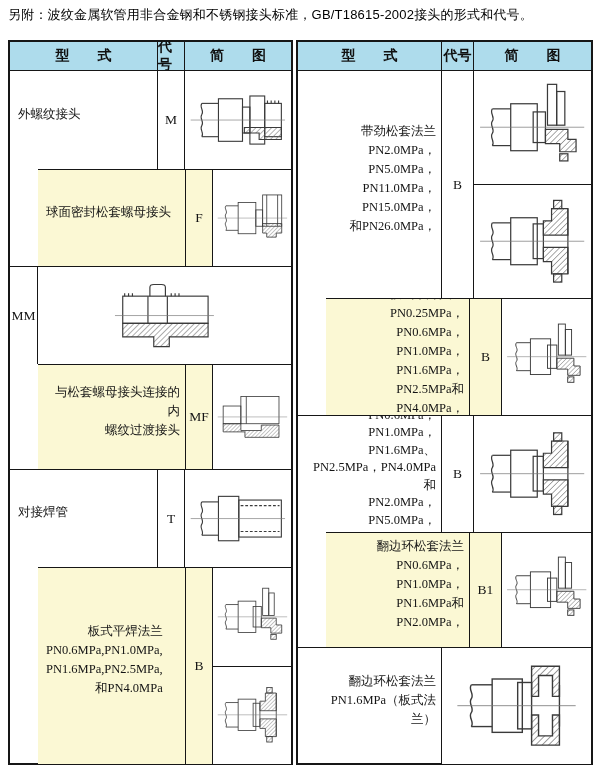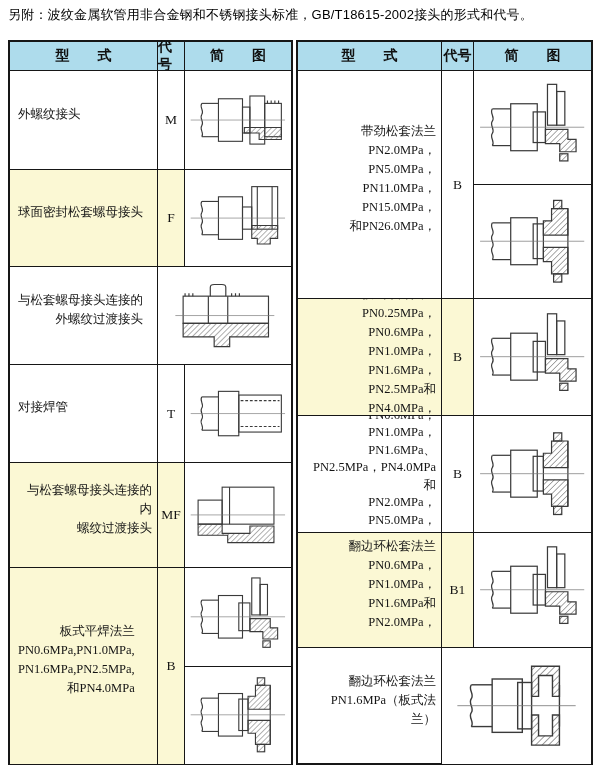--- a/index.html
+++ b/index.html
@@ -20,21 +20,21 @@
   .c-type{width:147px;text-align:right;}
   .c-code{width:27px;}
   .c-diag{flex:1;}
   #tbl-right .c-type{width:143px;}
   #tbl-right .c-code{width:32px;}
   .tcell{display:flex;align-items:center;padding:4px 5px 16px 8px;
          font-family:"Liberation Serif",serif;font-size:12.5px;line-height:1.52;
          white-space:pre-line;color:#141414;}
   .ccell{display:flex;align-items:center;justify-content:center;
          font-family:"Liberation Serif",serif;font-size:13.5px;color:#141414;}
-  .hl{background:var(--hl-bg);}
+  .hl{background:var(--hl-bg);margin-left:28px;}
   .diagstack{display:flex;flex-direction:column;height:100%;}
   .diag{flex:1;display:flex;align-items:center;justify-content:center;background:#fff;overflow:hidden;}
   .diag + .diag{border-top:1px solid #161616;}
   .diag svg{width:96%;height:96%;}
 </style>
 </head>
 <body>
 
 <div id="page" style="--header-bg: #aedcec; --hl-bg: #fbf8d4;">
   <div id="note">另附：波纹金属软管用非合金钢和不锈钢接头标准，GB/T18615-2002接头的形式和代号。</div>
@@ -97,22 +97,21 @@
                   <line x1="92" y1="14" x2="92" y2="60"></line>
                   <path d="M70 56 h28 v14 h-8 v6 h-14 v-6 h-6 z" fill="url(#h2)"></path>
                   <line x1="4" y1="48" x2="106" y2="48" stroke="#777" stroke-width="0.7"></line>
                 </g>
               </svg>
             </div>
           </div>
         </div>
     </div>
     <div class="row" style="height:98px">
-      <div class="cell c-type tcell">与松套螺母接头连接的
-外螺纹过渡接头</div>
+      <div class="cell c-code ccell">MM</div>
       <div class="cell c-diag">
           <div class="diagstack">
             <div class="diag">
               <svg viewBox="0 0 110 96" preserveAspectRatio="xMidYMid meet">
                 <defs>
                   <pattern id="h3" width="4" height="4" patternUnits="userSpaceOnUse" patternTransform="rotate(45)">
                     <line x1="0" y1="0" x2="0" y2="4" stroke="#666" stroke-width="1.1"></line>
                   </pattern>
                 </defs>
                 <g fill="none" stroke="#3a3a3a" stroke-width="1.2">
@@ -122,65 +121,65 @@
                   <path d="M40 28 v-9 q0 -3 4 -3 h8 q4 0 4 3 v9"></path>
                   <path d="M14 28 v-3 M18 28 v-3 M22 28 v-3 M62 28 v-3 M66 28 v-3 M70 28 v-3"></path>
                   <path d="M12 56 h88 v14 h-40 v10 h-16 v-10 h-32 z" fill="url(#h3)"></path>
                   <line x1="4" y1="48" x2="106" y2="48" stroke="#777" stroke-width="0.7"></line>
                 </g>
               </svg>
             </div>
           </div>
         </div>
     </div>
+    <div class="row hl" style="height:105px">
+      <div class="cell c-type tcell">与松套螺母接头连接的内
+螺纹过渡接头</div>
+      <div class="cell c-code ccell">MF</div>
+      <div class="cell c-diag">
+          <div class="diagstack">
+            <div class="diag">
+              <svg viewBox="0 0 110 96" preserveAspectRatio="xMidYMid meet">
+                <defs>
+                  <pattern id="h4" width="4" height="4" patternUnits="userSpaceOnUse" patternTransform="rotate(45)">
+                    <line x1="0" y1="0" x2="0" y2="4" stroke="#666" stroke-width="1.1"></line>
+                  </pattern>
+                </defs>
+                <g fill="none" stroke="#3a3a3a" stroke-width="1.2">
+                  <rect x="12" y="32" width="26" height="26"></rect>
+                  <rect x="38" y="18" width="56" height="40"></rect>
+                  <line x1="46" y1="18" x2="46" y2="58"></line>
+                  <path d="M12 58 h26 v10 h30 v-8 h26 v18 h-50 v-8 h-32 z" fill="url(#h4)"></path>
+                  <line x1="4" y1="48" x2="106" y2="48" stroke="#777" stroke-width="0.7"></line>
+                </g>
+              </svg>
+            </div>
+          </div>
+        </div>
+    </div>
     <div class="row" style="height:98px">
       <div class="cell c-type tcell">对接焊管</div>
       <div class="cell c-code ccell">T</div>
       <div class="cell c-diag">
           <div class="diagstack">
             <div class="diag">
               <svg viewBox="0 0 110 96" preserveAspectRatio="xMidYMid meet">
                 <defs>
                   <pattern id="h5" width="4" height="4" patternUnits="userSpaceOnUse" patternTransform="rotate(45)">
                     <line x1="0" y1="0" x2="0" y2="4" stroke="#666" stroke-width="1.1"></line>
                   </pattern>
                 </defs>
                 <g fill="none" stroke="#3a3a3a" stroke-width="1.2">
                   <path d="M34 30 H16"></path>
                   <path d="M34 66 H16"></path>
                   <path d="M16 30 c-3 4 3 8 0 12 c-3 4 3 8 0 12 c-3 4 3 8 0 12"></path>
                   <rect x="34" y="24" width="22" height="48"></rect>
                   <rect x="56" y="28" width="46" height="40"></rect>
                   <line x1="58" y1="34" x2="100" y2="34" stroke-dasharray="3 2"></line>
                   <line x1="58" y1="62" x2="100" y2="62" stroke-dasharray="3 2"></line>
-                  <line x1="4" y1="48" x2="106" y2="48" stroke="#777" stroke-width="0.7"></line>
-                </g>
-              </svg>
-            </div>
-          </div>
-        </div>
-    </div>
-    <div class="row hl" style="height:105px">
-      <div class="cell c-type tcell">与松套螺母接头连接的内
-螺纹过渡接头</div>
-      <div class="cell c-code ccell">MF</div>
-      <div class="cell c-diag">
-          <div class="diagstack">
-            <div class="diag">
-              <svg viewBox="0 0 110 96" preserveAspectRatio="xMidYMid meet">
-                <defs>
-                  <pattern id="h4" width="4" height="4" patternUnits="userSpaceOnUse" patternTransform="rotate(45)">
-                    <line x1="0" y1="0" x2="0" y2="4" stroke="#666" stroke-width="1.1"></line>
-                  </pattern>
-                </defs>
-                <g fill="none" stroke="#3a3a3a" stroke-width="1.2">
-                  <rect x="12" y="32" width="26" height="26"></rect>
-                  <rect x="38" y="18" width="56" height="40"></rect>
-                  <line x1="46" y1="18" x2="46" y2="58"></line>
-                  <path d="M12 58 h26 v10 h30 v-8 h26 v18 h-50 v-8 h-32 z" fill="url(#h4)"></path>
                   <line x1="4" y1="48" x2="106" y2="48" stroke="#777" stroke-width="0.7"></line>
                 </g>
               </svg>
             </div>
           </div>
         </div>
     </div>
     <div class="row hl" style="height:197px">
       <div class="cell c-type tcell">板式平焊法兰
 PN0.6MPa,PN1.0MPa,

